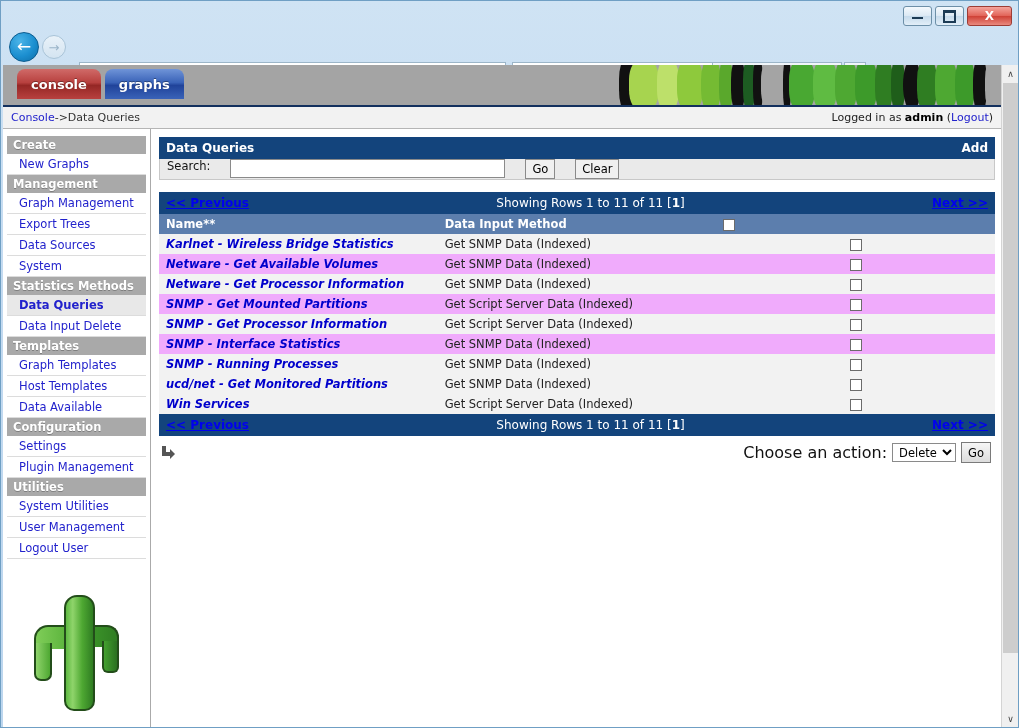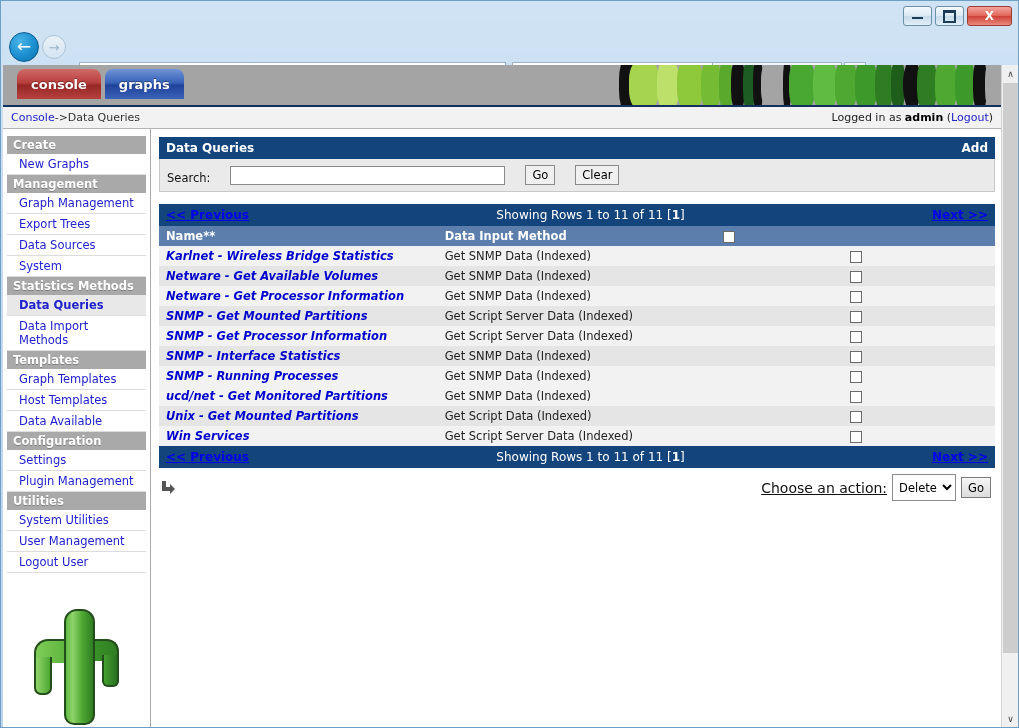--- a/index.html
+++ b/index.html
@@ -197,21 +197,21 @@
   
   .bluebar{
     background:#13447c;color:#fff;font-weight:bold;font-size:12px;
     padding:4px 7px;display:flex;align-items:center;
   }
   .bluebar .right{margin-left:auto;}
   .bluebar a{color:#fff;text-decoration:none;}
   #searchrow{
     background:#eaeaea;border-left:1px solid #c8c8c8;border-right:1px solid #c8c8c8;
     border-bottom:1px solid #c8c8c8;
-    padding:6px 7px;display:flex;align-items:flex-end;gap:20px;
+    padding:0 7px;display:flex;align-items:flex-start;gap:20px;
   }
   #searchrow label{font-size:11.5px;color:#111;}
   #searchinput{
     width:275px;height:19px;box-sizing:border-box;
     border:1px solid #8a8a8a;font-size:12px;padding:0 3px;
     font-family:"DejaVu Sans", sans-serif;background:#fff;
   }
   .smallbtn{
     height:20px;box-sizing:border-box;padding:0 6px;font-size:11.5px;
     border:1px solid #8a8a8a;background:#f0f0f0;
@@ -227,21 +227,21 @@
   .pager-flex .mid b{font-weight:bold;}
   .pager-flex .l,.pager-flex .r{white-space:nowrap;}
   #qtable th{
     background:#5c7ead;color:#fff;font-weight:bold;font-size:11.5px;
     text-align:left;padding:3px 7px;
   }
   #qtable td.name{padding:3px 7px;font-size:11.5px;}
   #qtable td.name a{color:#0000cc;font-weight:bold;text-decoration:none;font-style:italic;}
   #qtable td.method{padding:3px 7px;font-size:11.5px;color:#222;}
   #qtable tr.odd td{background:#f2f2f2;}
-  #qtable tr.even td{background:#e5e5e5;}
+  #qtable tr.even td{background:#f0abfc;}
   .ckcell{width:26px;text-align:center;padding:2px 0;}
   .ckbox{
     width:12px;height:12px;border:1px solid #6b6b6b;background:#fff;
     display:inline-block;vertical-align:middle;box-sizing:border-box;
   }
   #actionrow{
     display:flex;align-items:center;padding:6px 4px 0 2px;
   }
   #subarrow{
     width:14px;height:14px;position:relative;
@@ -250,23 +250,23 @@
     content:"";position:absolute;left:1px;top:0;width:4px;height:10px;background:#555;
   }
   #subarrow:after{
     content:"";position:absolute;left:1px;top:6px;width:9px;height:4px;background:#555;
   }
   #subarrow .tip{
     position:absolute;left:9px;top:3px;width:0;height:0;
     border-left:5px solid #555;border-top:5px solid transparent;border-bottom:5px solid transparent;
   }
   #actright{margin-left:auto;display:flex;align-items:center;gap:5px;}
-  #actright .lbl{font-size:14px;color:#111;text-decoration:underline;}
+  #actright .lbl{font-size:16px;color:#111;}
   #actionsel{
-    height:27px;font-size:11.5px;border:1px solid #8a8a8a;background:#fff;
+    height:19px;font-size:11.5px;border:1px solid #8a8a8a;background:#fff;
     font-family:"DejaVu Sans", sans-serif;padding:0 2px;
   }
   #gobtn2{
     height:21px;padding:0 6px;font-size:11.5px;border:1px solid #7a7a7a;
     background:linear-gradient(to bottom,#f6f6f6,#dcdcdc);
     font-family:"DejaVu Sans", sans-serif;cursor:pointer;
   }
   
   #vscroll{
     position:absolute;right:0;top:0;width:17px;height:662px;
@@ -403,21 +403,21 @@
           <div>
             <div class="navhdr">Management</div>
             <a class="navitem" href="#">Graph Management</a>
             <a class="navitem" href="#">Export Trees</a>
             <a class="navitem" href="#">Data Sources</a>
             <a class="navitem" href="#">System</a>
           </div>
           <div>
             <div class="navhdr">Statistics Methods</div>
             <a class="navitem sel" href="#">Data Queries</a>
-            <a class="navitem" href="#">Data Import Methods</a>
+            <a class="navitem" href="#">Data Input Delete</a>
           </div>
           <div>
             <div class="navhdr">Templates</div>
             <a class="navitem" href="#">Graph Templates</a>
             <a class="navitem" href="#">Host Templates</a>
             <a class="navitem" href="#">Data Available</a>
           </div>
           <div>
             <div class="navhdr">Configuration</div>
             <a class="navitem" href="#">Settings</a>
@@ -500,25 +500,20 @@
               <td class="ckcell"><span class="ckbox"></span></td>
             </tr>
             <tr class="odd">
               <td class="name"><a href="#">SNMP - Running Processes</a></td>
               <td class="method">Get SNMP Data (Indexed)</td>
               <td class="ckcell"><span class="ckbox"></span></td>
             </tr>
             <tr class="odd">
               <td class="name"><a href="#">ucd/net - Get Monitored Partitions</a></td>
               <td class="method">Get SNMP Data (Indexed)</td>
-              <td class="ckcell"><span class="ckbox"></span></td>
-            </tr>
-            <tr class="even">
-              <td class="name"><a href="#">Unix - Get Mounted Partitions</a></td>
-              <td class="method">Get Script Data (Indexed)</td>
               <td class="ckcell"><span class="ckbox"></span></td>
             </tr>
             <tr class="odd">
               <td class="name"><a href="#">Win Services</a></td>
               <td class="method">Get Script Server Data (Indexed)</td>
               <td class="ckcell"><span class="ckbox"></span></td>
             </tr>
 
             <tr class="pagerrow">
               <td colspan="3">

